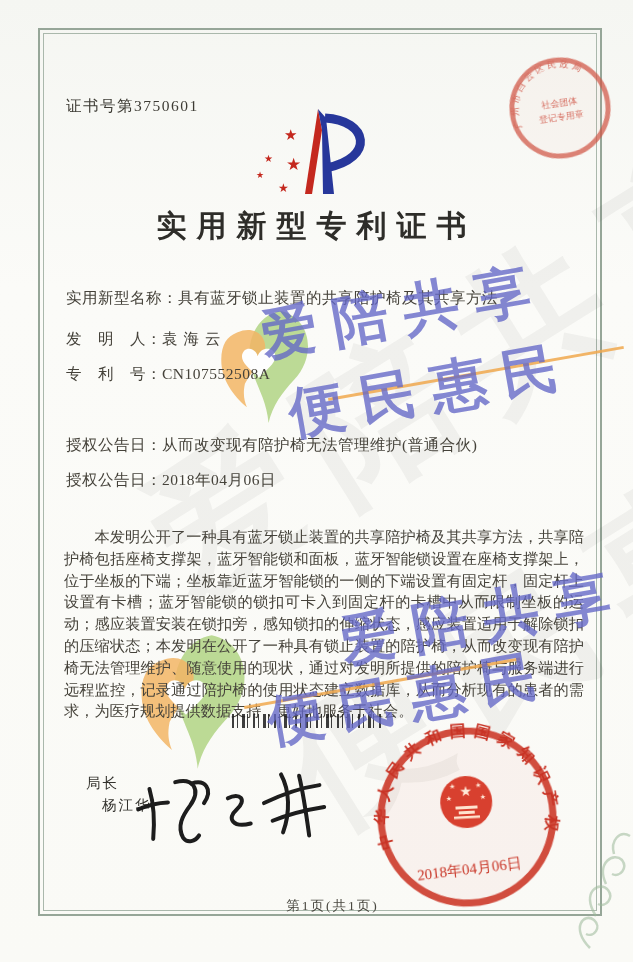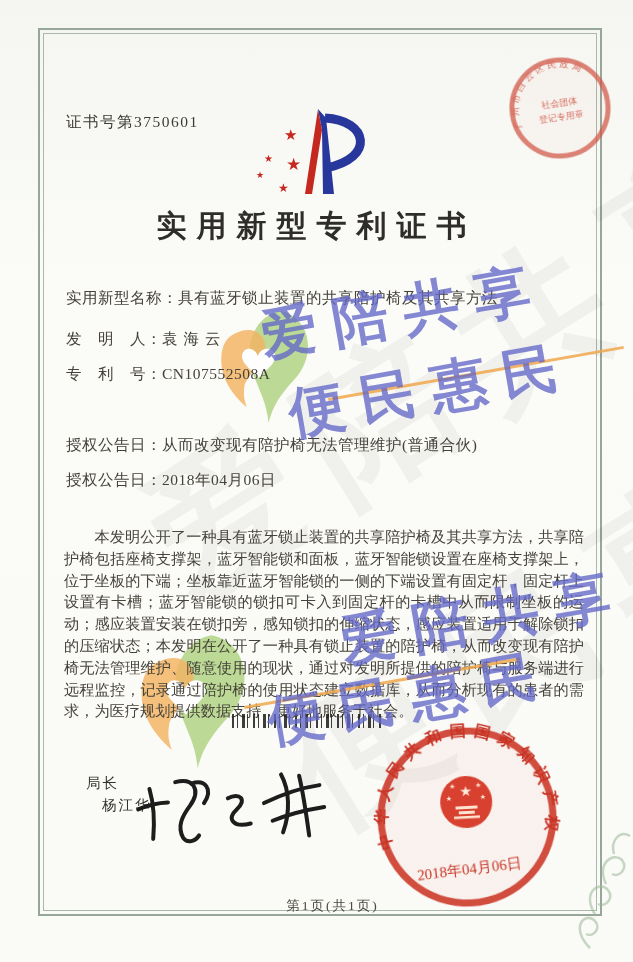--- a/index.html
+++ b/index.html
@@ -4,21 +4,21 @@
 <style>
   html,body{margin:0;padding:0;background:#ffffff;}
   .photo{
     position:relative;width:633px;height:962px;overflow:hidden;
     background:linear-gradient(180deg,#f5f6f2 0%,#fbfbf8 30%,#fafaf6 100%);
     font-family:"Liberation Serif","DejaVu Serif",serif;color:#45423a;
   }
   .abs{position:absolute;}
   .frame{left:38px;top:28px;width:560px;height:884px;border:2px solid #96a698;z-index:1;}
   .frame::after{content:"";position:absolute;inset:3px;border:1px solid #aab8ac;}
-  .cert-no{left:66px;top:96px;font-size:15.5px;letter-spacing:1.5px;color:#3d3b34;z-index:3;margin-top:16px;}
+  .cert-no{left:66px;top:96px;font-size:15.5px;letter-spacing:1.5px;color:#3d3b34;z-index:3;}
   .title{left:0;top:206px;width:633px;text-align:center;font-size:30px;font-weight:bold;
          letter-spacing:10px;color:#2e2d29;z-index:3;}
   .field{left:66px;width:520px;font-size:15.5px;letter-spacing:.5px;color:#45423a;z-index:3;white-space:nowrap;}
   .field .lab{color:#45423a;}
   .abstract{left:64px;top:526px;width:520px;font-size:15.2px;line-height:21.8px;
             text-align:justify;text-indent:2em;color:#46433b;z-index:3;}
   .signer{left:86px;font-size:14.5px;letter-spacing:2px;color:#33322d;z-index:3;}
   .footer{left:16px;top:897px;width:633px;text-align:center;font-size:13.5px;letter-spacing:2px;color:#4a4840;z-index:3;}
   .wm-line{z-index:5;font-family:"DejaVu Sans","Liberation Sans",sans-serif;
            font-weight:bold;font-size:56px;letter-spacing:16px;color:rgba(99,103,199,0.78);

